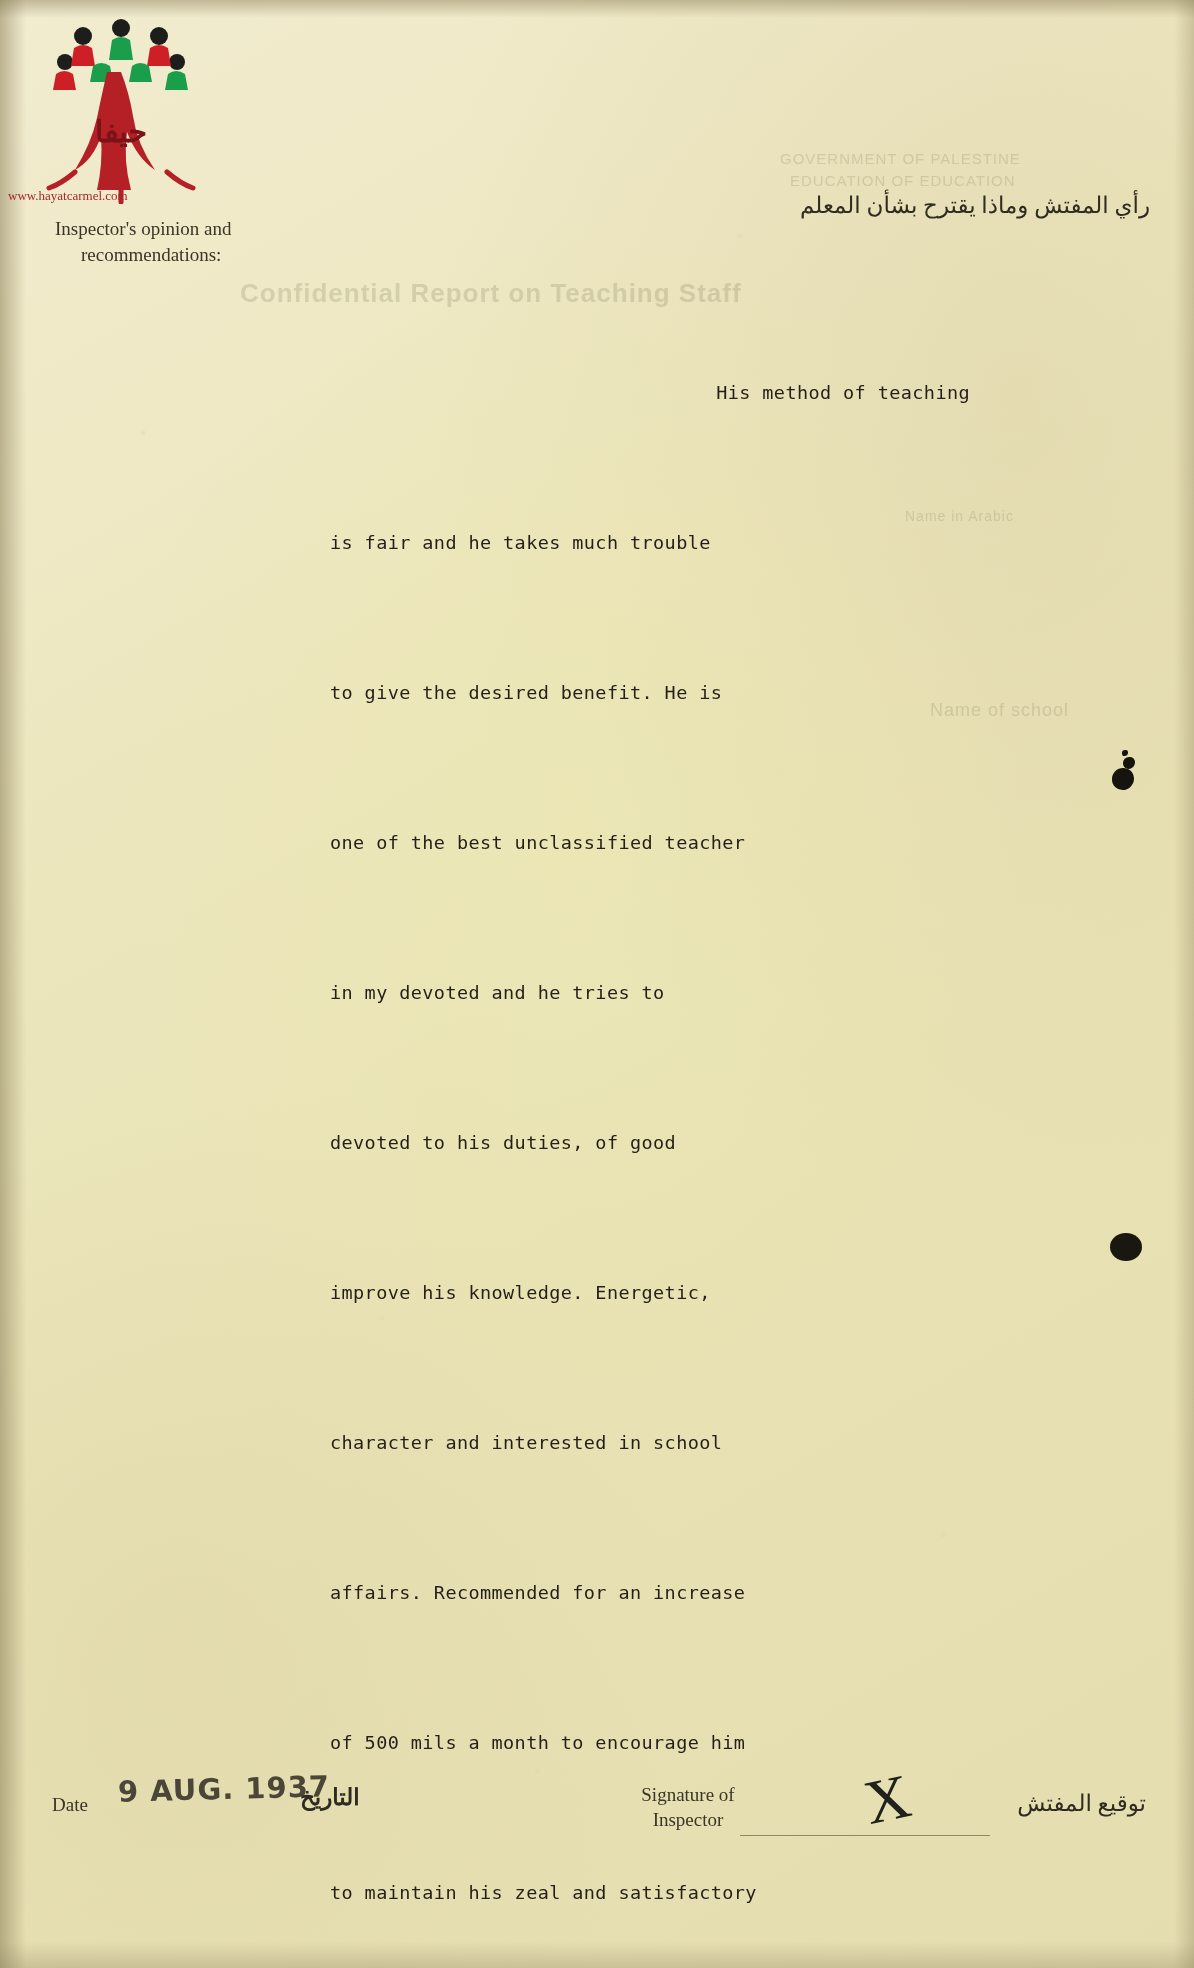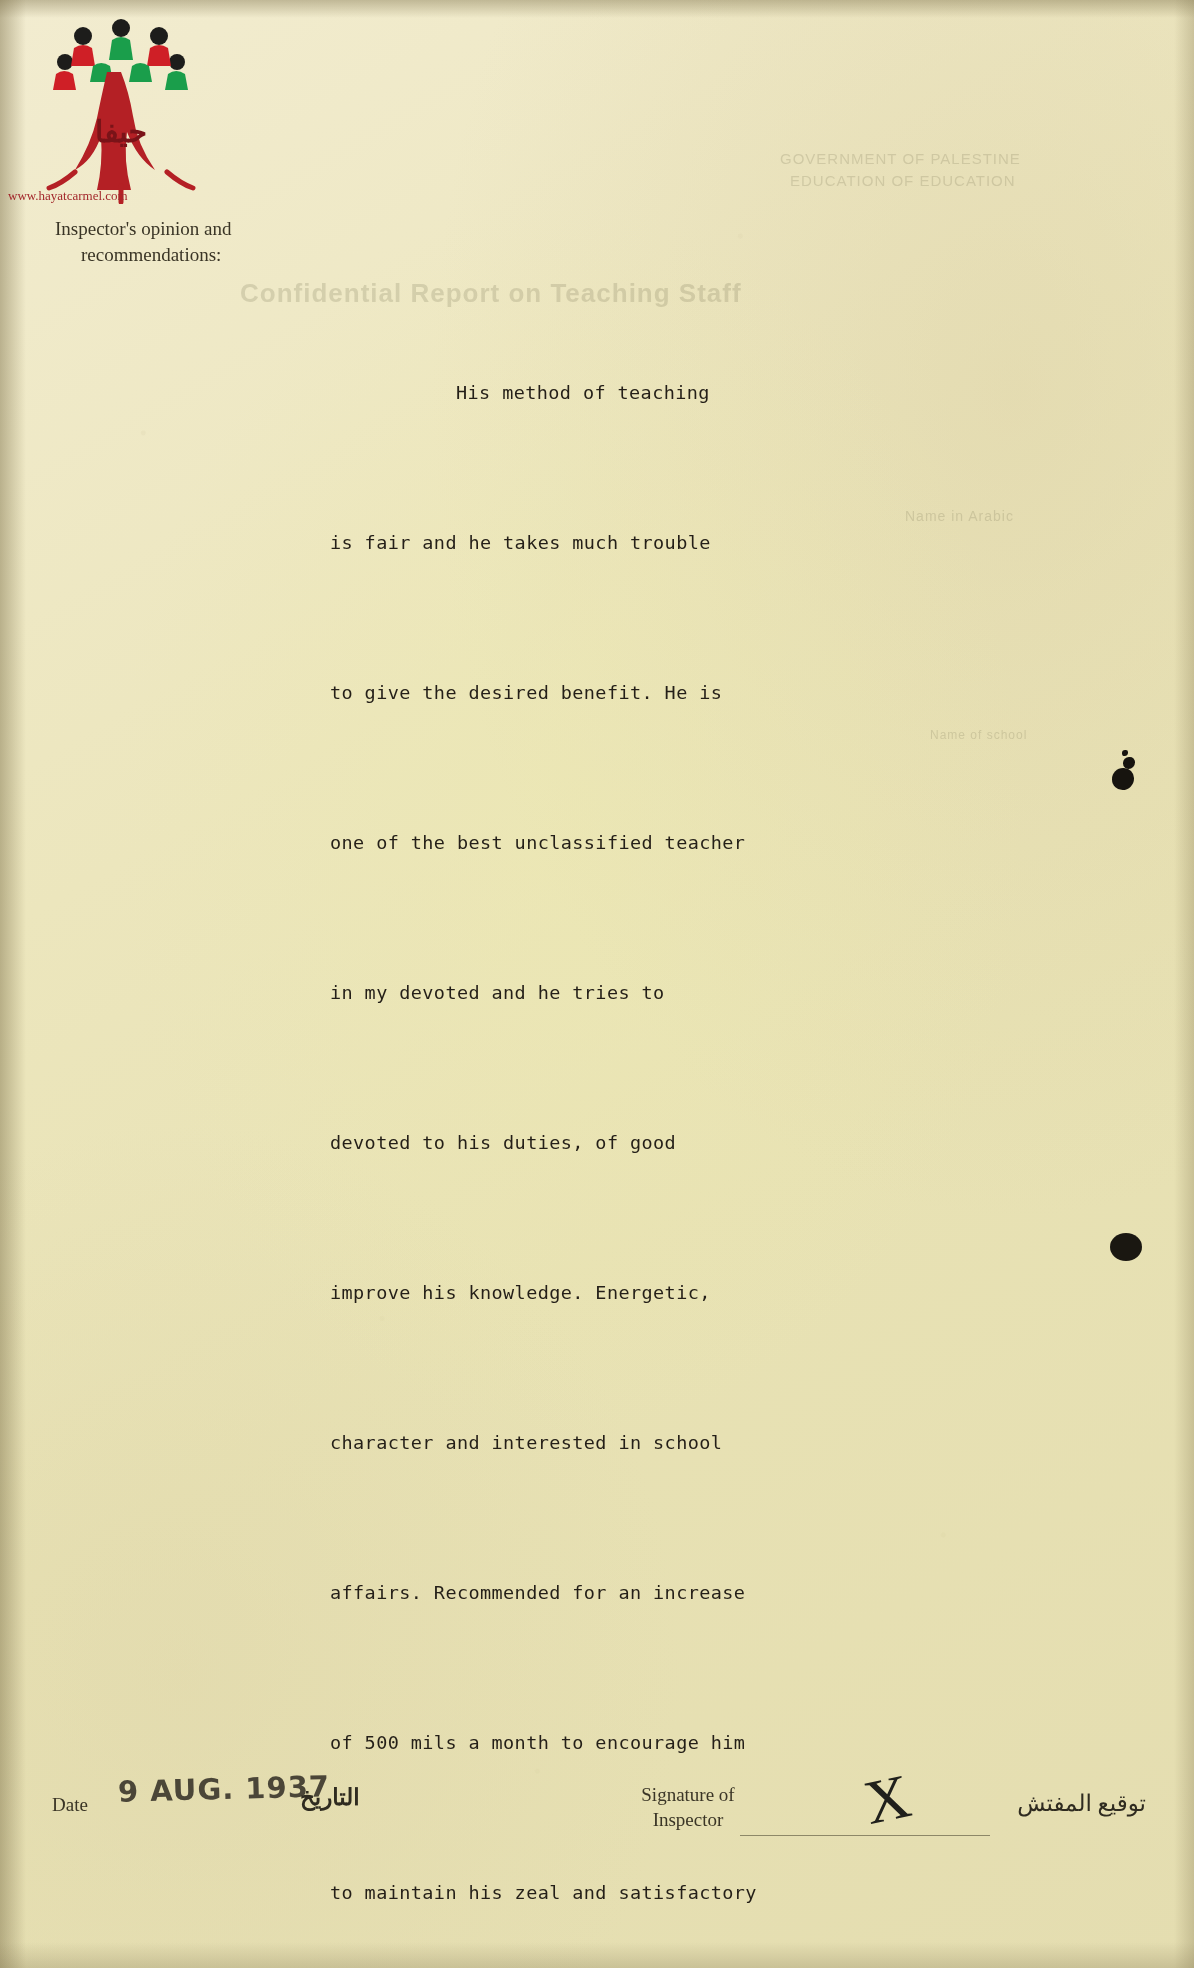--- a/index.html
+++ b/index.html
@@ -117,21 +117,21 @@
     left: 330px;
     top: 268px;
     width: 640px;
     font-family: "DejaVu Sans Mono", monospace;
     font-size: 18.5px;
     line-height: 50px;
     color: #241f18;
     letter-spacing: 0.4px;
     white-space: pre;
   }
-  .typed .indent { padding-left: 126px; }
+  .typed .indent { padding-left: 126px; text-align: right; }
 
   
   .blot-a {
     position: absolute;
     left: 1112px;
     top: 768px;
     width: 22px;
     height: 22px;
     background: #17140f;
     border-radius: 50% 46% 52% 48%;
@@ -220,21 +220,21 @@
   <div class="edge-top"></div>
   <div class="edge-left"></div>
   <div class="edge-right"></div>
   <div class="edge-bottom"></div>
   <div class="grain"></div>
 
   <div class="bleed" style="left:780px; top:150px; font-size:15px;">GOVERNMENT OF PALESTINE</div>
   <div class="bleed" style="left:790px; top:172px; font-size:15px;">EDUCATION OF EDUCATION</div>
   <div class="bleed" style="left:240px; top:278px; font-size:26px;font-weight:bold;">Confidential Report on Teaching  Staff</div>
   <div class="bleed" style="left:905px; top:508px; font-size:14px;">Name in Arabic</div>
-  <div class="bleed" style="left:930px; top:700px; font-size:12px;margin-top:28px;">Name of school</div>
+  <div class="bleed" style="left:930px; top:700px; font-size:18px;">Name of school</div>
 
   <div class="watermark">
     <svg width="168" height="190" viewBox="0 0 168 190">
 
       <g fill="#1d1d1b">
         <circle cx="46" cy="22" r="9"></circle>
         <circle cx="84" cy="14" r="9"></circle>
         <circle cx="122" cy="22" r="9"></circle>
         <circle cx="28" cy="48" r="8"></circle>
         <circle cx="140" cy="48" r="8"></circle>
@@ -257,20 +257,21 @@
 
       <text x="84" y="128" text-anchor="middle" font-family="Liberation Serif, serif" font-size="30" fill="#7a1318">حيفا</text>
     </svg>
   </div>
   <div class="wm-url">www.hayatcarmel.com</div>
 
   <div class="label-en">
     <span>Inspector's opinion  and</span>
     <span class="l2">recommendations:</span>
   </div>
+  <div class="label-ar">رأي المفتش وماذا يقترح بشأن المعلم</div>
 
   <div class="typed">
     <div class="indent">His method of teaching</div>
     <div>is fair and he takes much trouble</div>
     <div>to give the desired benefit. He is</div>
     <div>one of the best unclassified teacher</div>
     <div>in my devoted and he tries to</div>
     <div>devoted to his duties, of good</div>
     <div>improve his knowledge. Energetic,</div>
     <div>character and interested in school</div>

